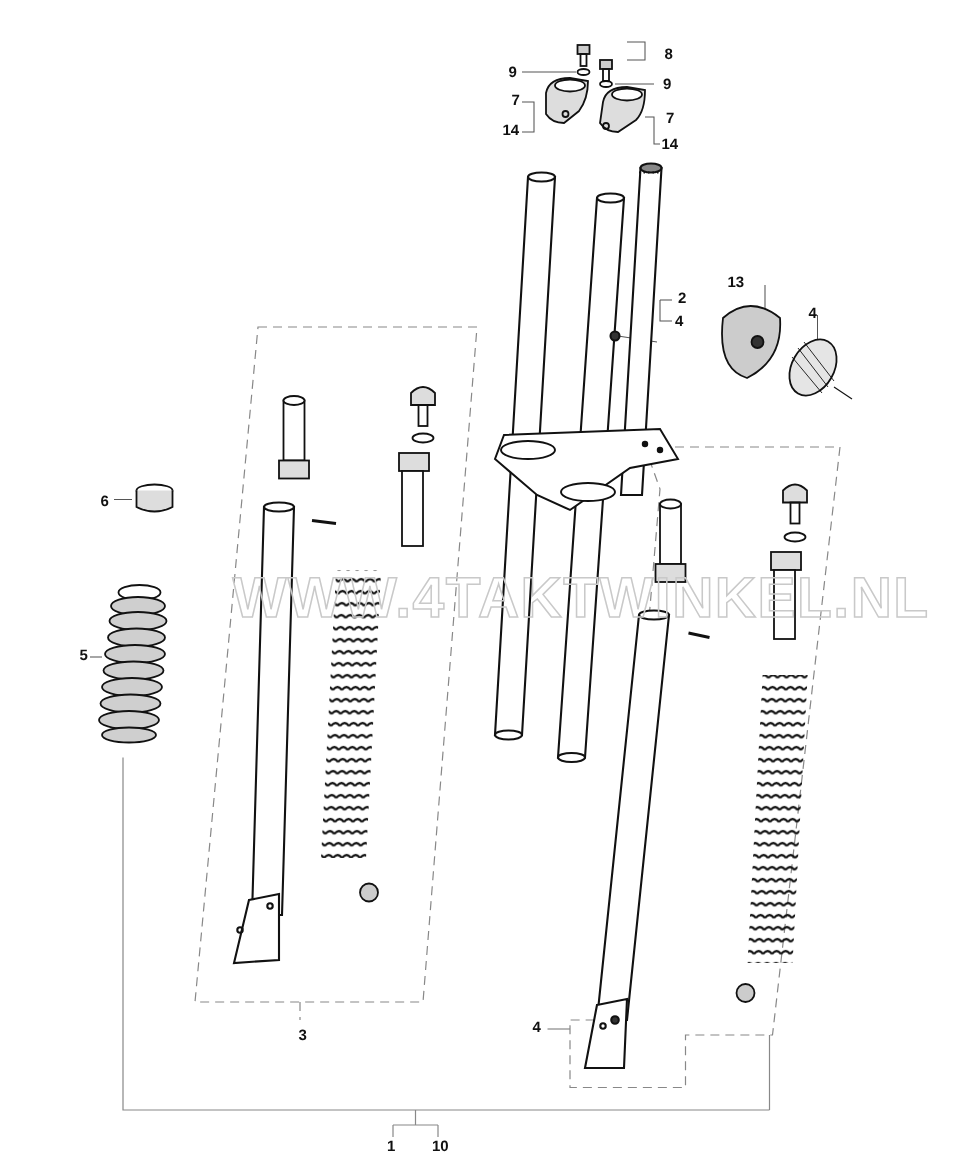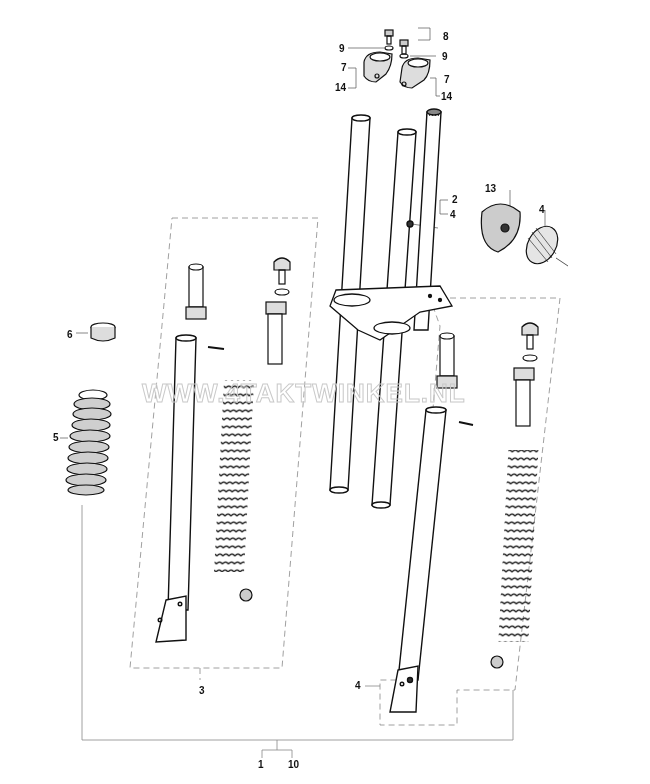--- a/index.html
+++ b/index.html
@@ -1,19 +1,19 @@
 <!DOCTYPE html>
 <html><head>
 <meta charset="utf-8">
 <style>
   html,body{margin:0;padding:0;background:#ffffff;}
   body{width:650px;height:784px;position:relative;overflow:hidden;font-family:"Liberation Sans",sans-serif;}
   #diagram{position:absolute;left:0;top:0;width:650px;height:784px;}
   .callout{position:absolute;font-size:10px;font-weight:bold;color:#111;line-height:10px;}
-  .watermark{position:absolute;left:142px;top:378px;font-size:26px;font-weight:bold;letter-spacing:1px;color:transparent;-webkit-text-stroke:1px #c9c9c9;font-family:"Liberation Sans",sans-serif;white-space:nowrap;}
+  .watermark{position:absolute;left:155px;top:378px;font-size:38px;font-weight:bold;letter-spacing:1px;color:transparent;-webkit-text-stroke:1px #c9c9c9;font-family:"Liberation Sans",sans-serif;white-space:nowrap;}
 </style>
 </head>
 <body>
 
 <svg id="diagram" viewBox="0 0 650 784" xmlns="http://www.w3.org/2000/svg" fill="none" stroke="#111" stroke-width="1.2">
   <defs>
     <pattern id="coil" width="6" height="8" patternUnits="userSpaceOnUse">
       <path d="M0 4 Q3 0 6 4" stroke="#111" stroke-width="1.4" fill="none"></path>
     </pattern>
   </defs>

